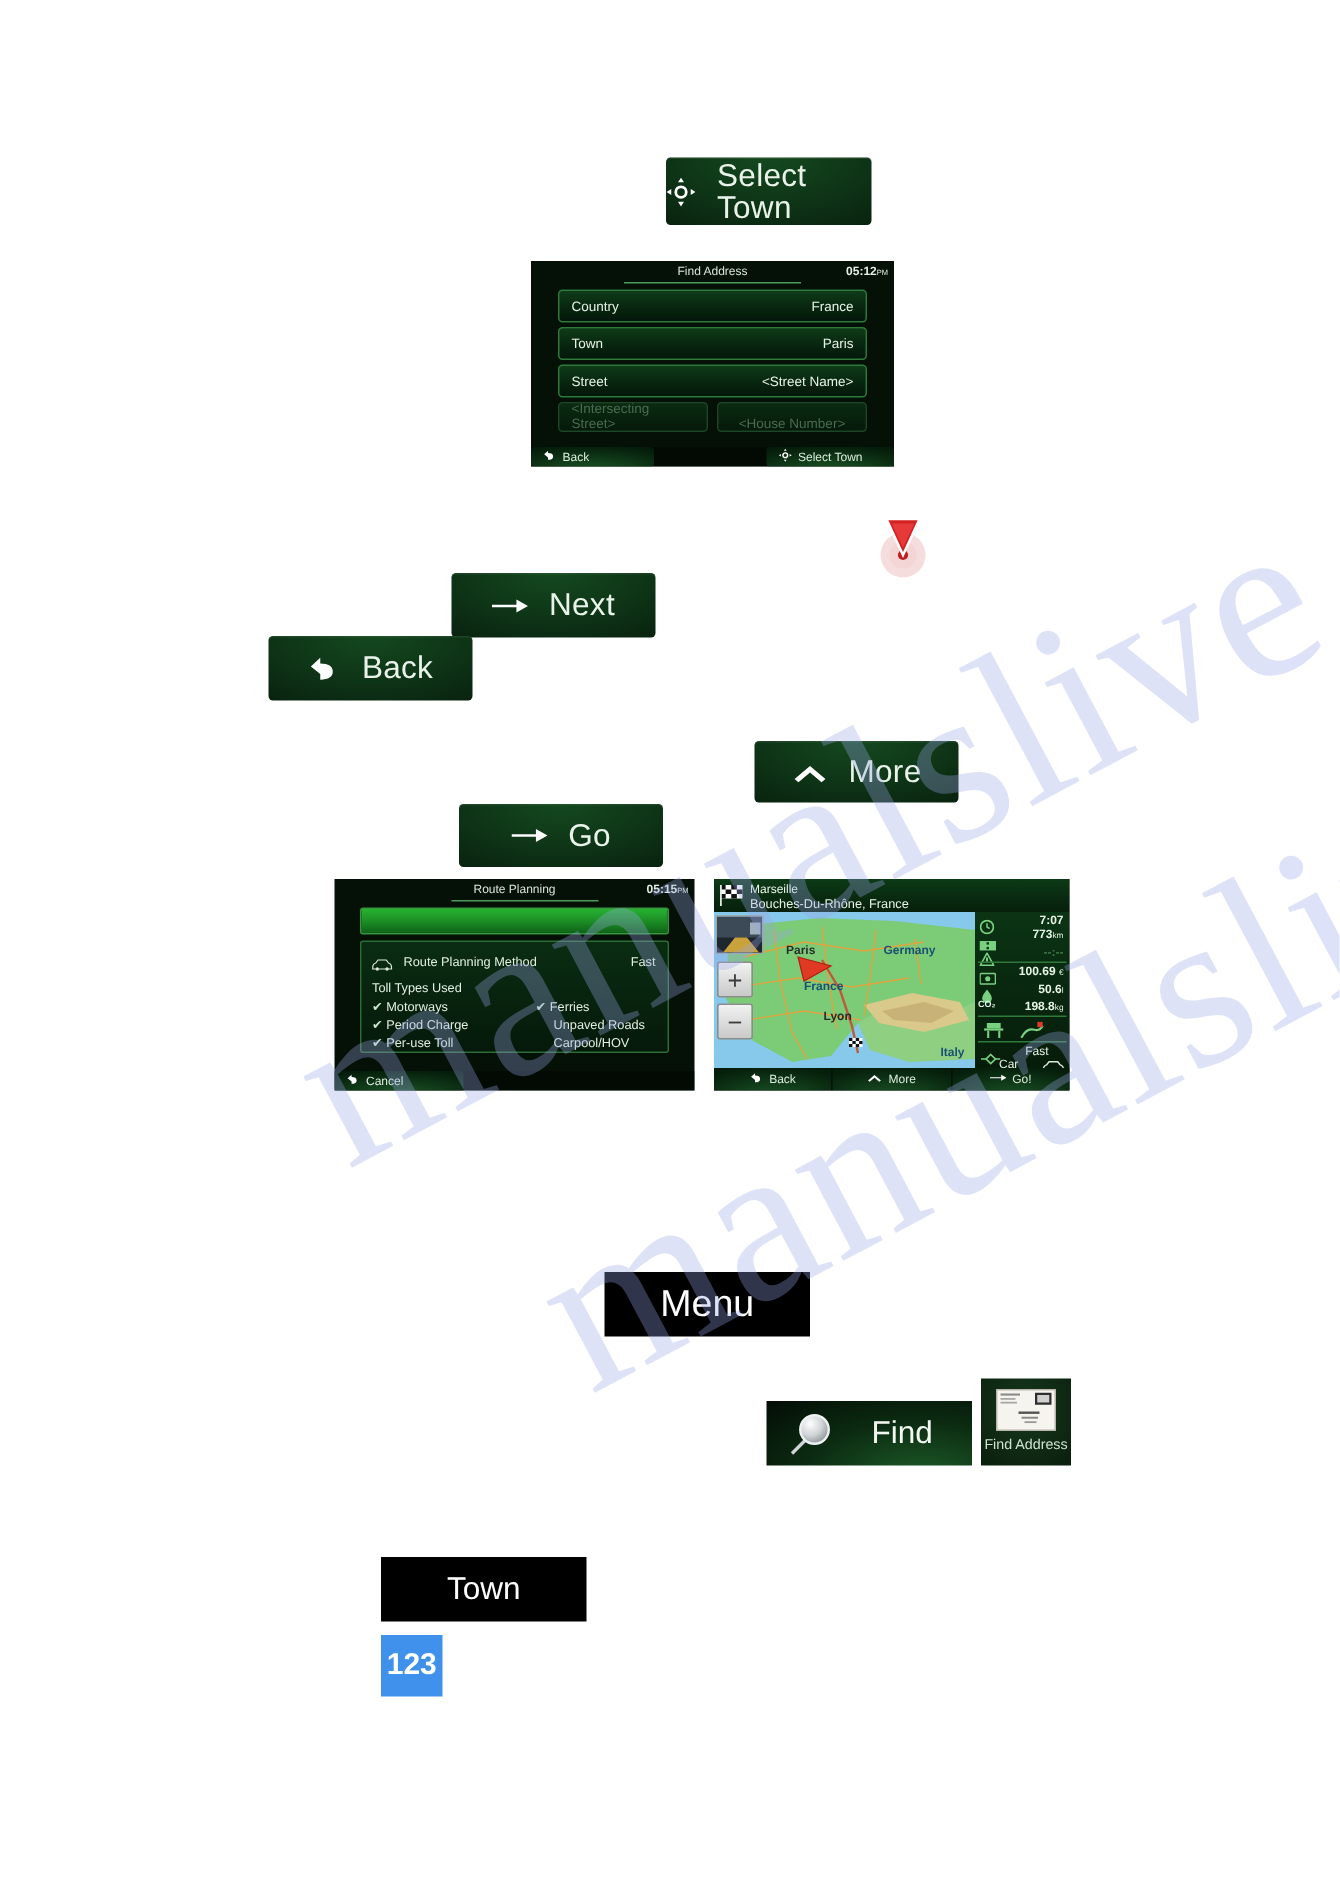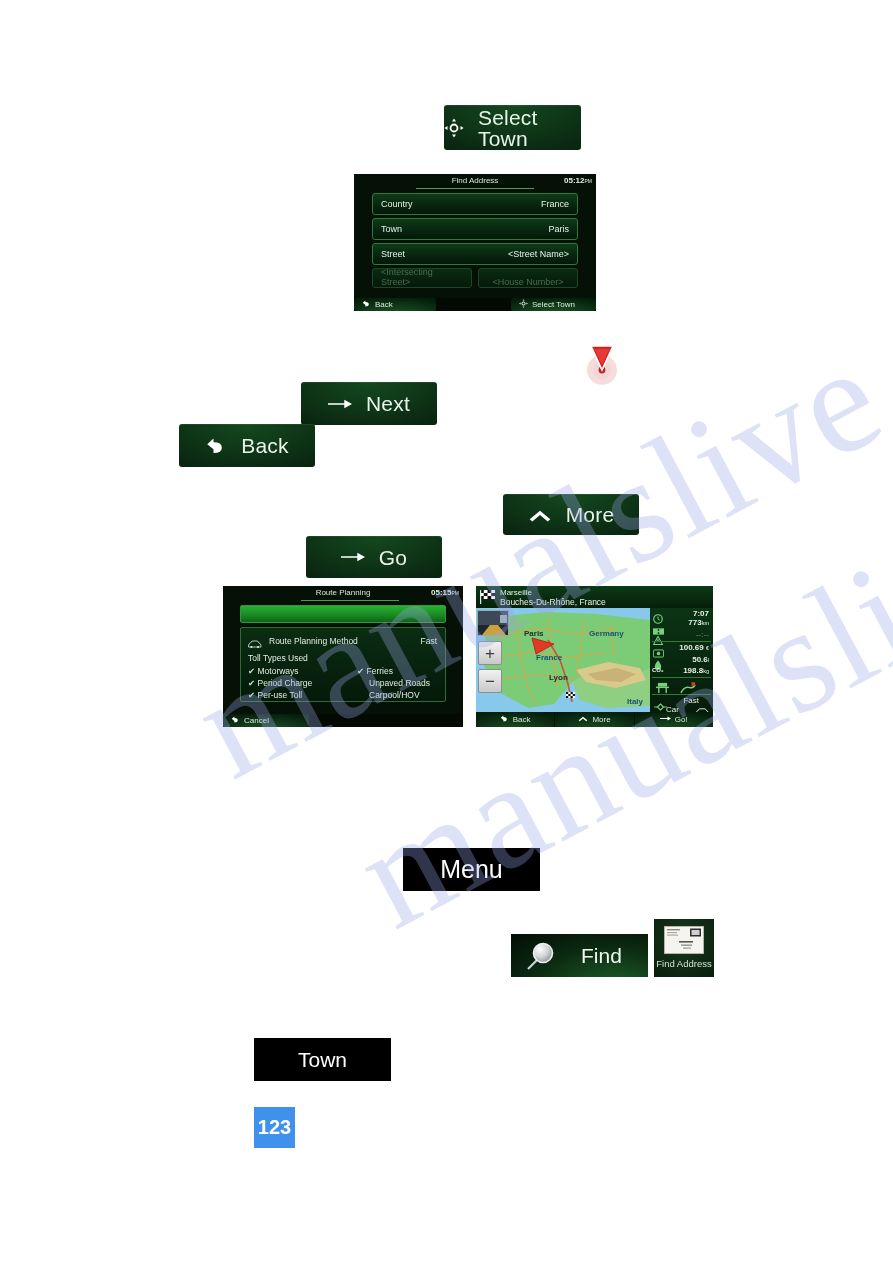--- a/index.html
+++ b/index.html
@@ -77,21 +77,20 @@
   }
   .tile .tile-lbl { color:#cfe3d2; font-size:9.5px; margin-top:4px; }
 
   
   .pagenum {
     position:absolute;
     background:#3f91ec; color:#ffffff;
     display:flex; align-items:center; justify-content:center;
     font-size:20px; font-weight:bold;
     z-index:2;
-    margin-top:17px;
   }
 
   
   .device {
     position:absolute;
     background:#051006;
     overflow:hidden;
     z-index:3;
   }
   .dev-title {

